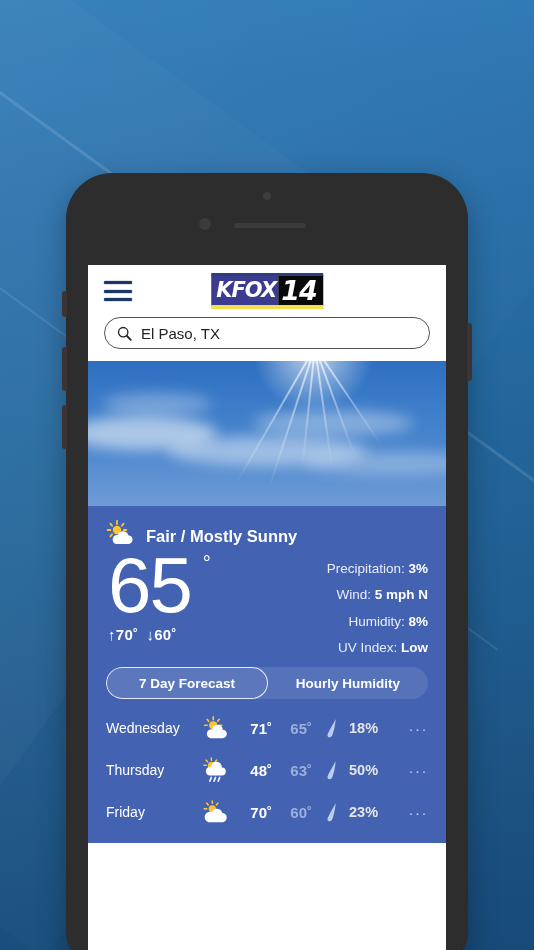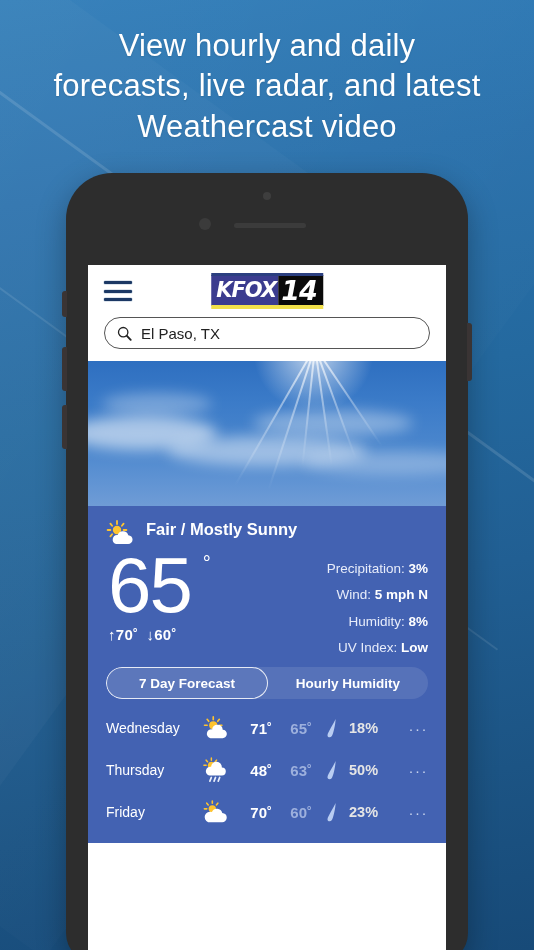--- a/index.html
+++ b/index.html
@@ -95,21 +95,21 @@
        transform-origin:top center;}
   .cloudy{position:absolute;border-radius:50%;background:rgba(255,255,255,.55);filter:blur(7px);}
   .c1{left:-6%;top:38%;width:150px;height:34px;}
   .c2{left:22%;top:52%;width:200px;height:30px;background:rgba(255,255,255,.45);}
   .c3{left:46%;top:34%;width:160px;height:26px;background:rgba(255,255,255,.35);}
   .c4{left:4%;top:22%;width:110px;height:22px;background:rgba(255,255,255,.30);}
   .c5{left:60%;top:62%;width:180px;height:24px;background:rgba(255,255,255,.28);}
 
   
   .current{background:#4362b2;padding:14px 18px 10px;}
-  .cond{display:flex;align-items:flex-start;margin-bottom:2px;}
+  .cond{display:flex;align-items:flex-end;margin-bottom:2px;}
   .cond .ctext{color:#fff;font-size:16.5px;font-weight:bold;margin-left:10px;}
 
   .row2{display:flex;align-items:flex-start;justify-content:space-between;}
   .tempblk{position:relative;padding-left:2px;}
   .bigtemp{color:#fff;font-size:78px;line-height:.95;font-weight:300;letter-spacing:-2px;
            font-family:"Liberation Sans",sans-serif;}
   .deg{position:absolute;right:-20px;top:4px;color:#fff;font-size:20px;font-weight:300;}
   .hilo{color:#fff;font-size:15px;font-weight:bold;margin-top:4px;letter-spacing:.3px;}
   .hilo .sp{display:inline-block;width:8px;}
 
@@ -140,25 +140,20 @@
 <body>
 
 <div id="stage">
 
   <div class="bg"></div>
   <div class="wedge"></div>
   <div class="wedge2"></div>
   <div class="stripe s1"></div>
   <div class="stripe s2"></div>
 
-  <div class="headline">
-    <div>View hourly and daily</div>
-    <div>forecasts, live radar, and latest</div>
-    <div>Weathercast video</div>
-  </div>
 
   <div class="phone">
     <div class="btn-side b1"></div>
     <div class="btn-side b2"></div>
     <div class="btn-side b3"></div>
     <div class="btn-side r1"></div>
     <div class="cam"></div>
     <div class="sensor"></div>
     <div class="speaker"></div>
     <div class="homebtn"></div>

